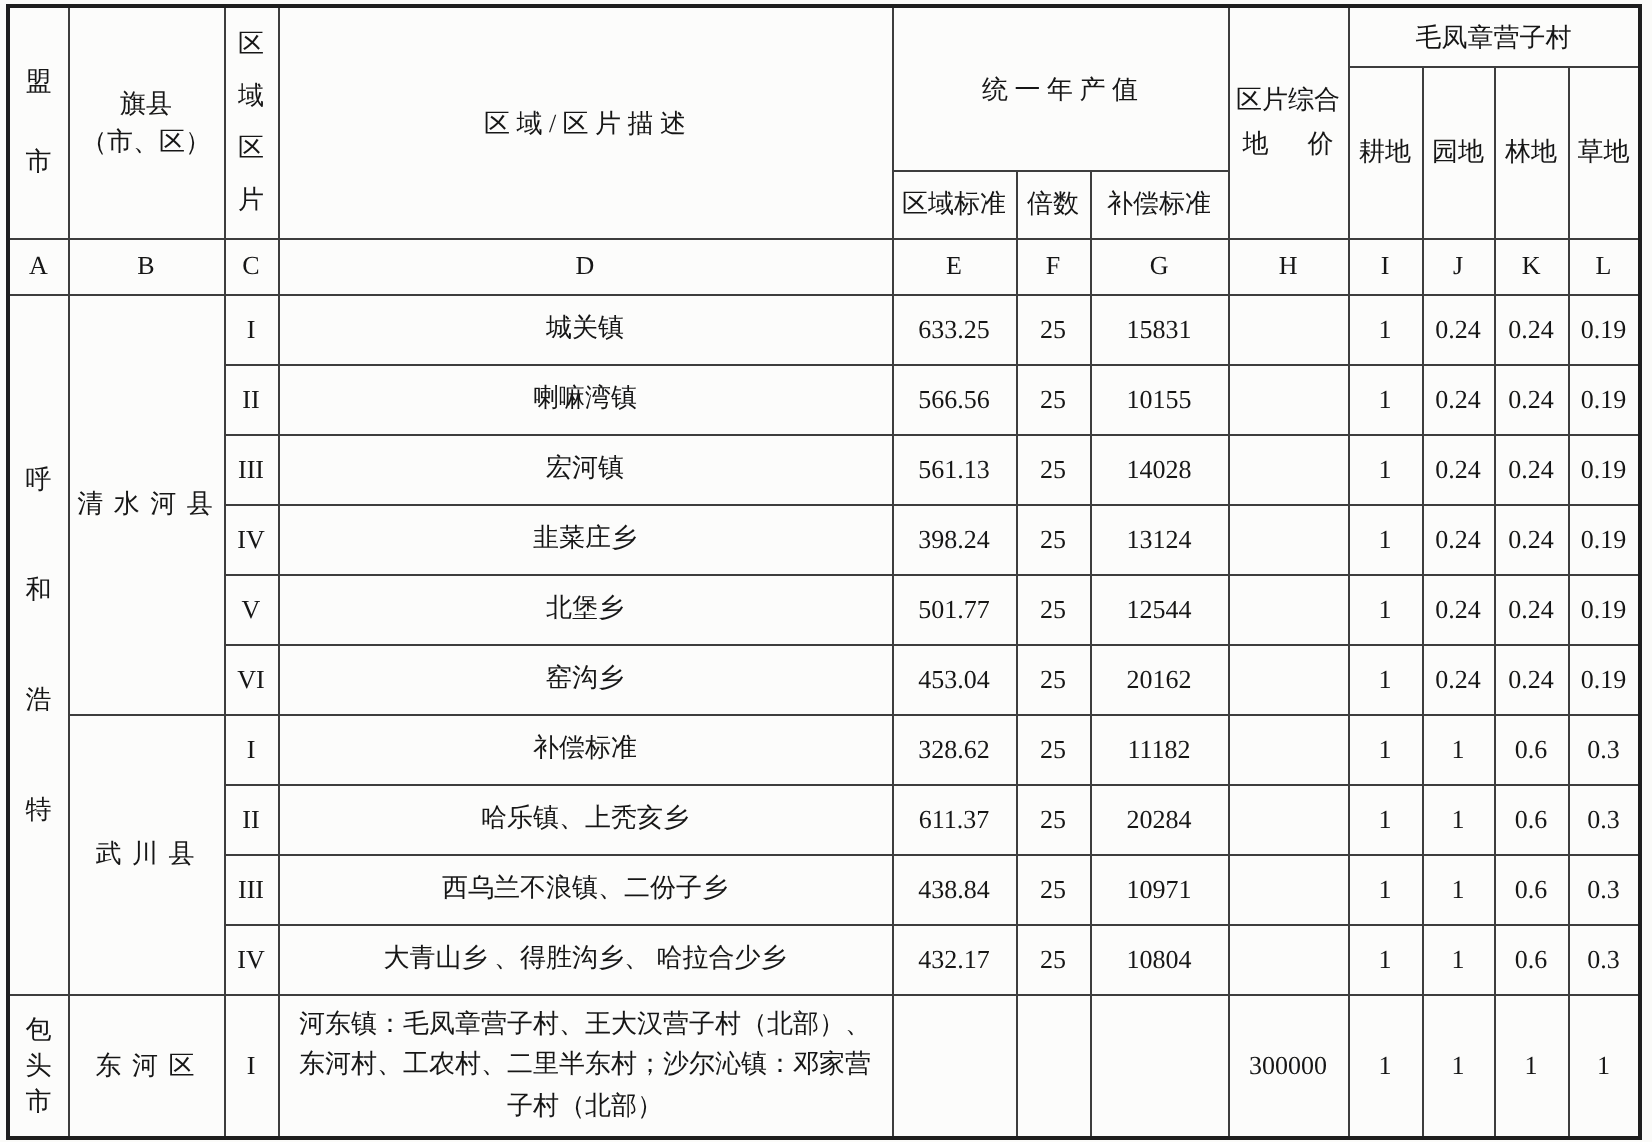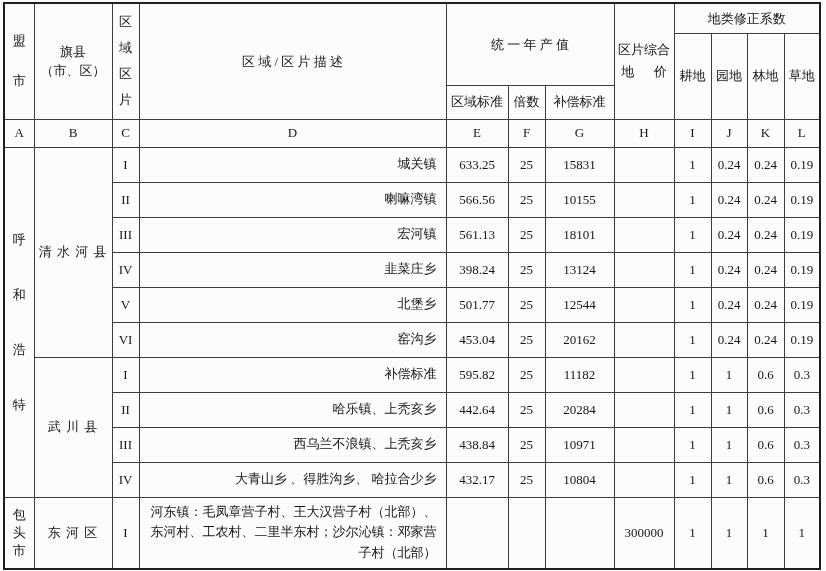--- a/index.html
+++ b/index.html
@@ -35,21 +35,21 @@
   tbody tr{height:35px;}
   tbody tr:last-child{height:70px;}
   th.vhead{line-height:40px;}
   th.vzone{line-height:26px;padding:0;}
   th.hprice{line-height:22px;font-family:Liberation Serif, serif;}
   td.v{white-space:pre-line;padding:0;}
   td.spread{line-height:55px;}
   td.tight{line-height:18px;}
   td.county{letter-spacing:1px;white-space:pre;}
   td.zone{font-size:13px;}
-  td.desc{text-align:right;padding:4px 9px;line-height:1.6;margin-top:16px;}
+  td.desc{text-align:center;padding:4px 9px;line-height:1.6;margin-top:16px;}
 </style>
 </head>
 <body>
 
 <div class="sheet">
   <table>
     <colgroup>
       <col style="width:30px">
         <col style="width:78px">
         <col style="width:27px">
@@ -70,21 +70,21 @@
         <th rowspan="3">旗县
 （市、区）</th>
         <th rowspan="3" class="vzone">区
 域
 区
 片</th>
         <th rowspan="3">区 域 / 区 片 描 述</th>
         <th colspan="3" rowspan="2">统 一 年 产 值</th>
         <th rowspan="3" class="hprice">区片综合
 地      价</th>
-        <th colspan="4">地类修正系数</th>
+        <th colspan="4">毛凤章营子村</th>
       </tr>
       <tr class="hrow2">
         <th rowspan="2">耕地</th>
         <th rowspan="2">园地</th>
         <th rowspan="2">林地</th>
         <th rowspan="2">草地</th>
       </tr>
       <tr class="hrow3">
         <th>区域标准</th>
         <th>倍数</th>
@@ -133,21 +133,21 @@
           <td>1</td>
           <td>0.24</td>
           <td>0.24</td>
           <td>0.19</td>
         </tr>
         <tr>
           <td class="zone">III</td>
           <td class="desc">宏河镇</td>
           <td>561.13</td>
           <td>25</td>
-          <td>18101</td>
+          <td>14028</td>
           <td></td>
           <td>1</td>
           <td>0.24</td>
           <td>0.24</td>
           <td>0.19</td>
         </tr>
         <tr>
           <td class="zone">IV</td>
           <td class="desc">韭菜庄乡</td>
           <td>398.24</td>
@@ -180,44 +180,44 @@
           <td></td>
           <td>1</td>
           <td>0.24</td>
           <td>0.24</td>
           <td>0.19</td>
         </tr>
         <tr>
           <td class="county" rowspan="4">武 川 县</td>
           <td class="zone">I</td>
           <td class="desc">补偿标准</td>
-          <td>595.82</td>
+          <td>328.62</td>
           <td>25</td>
           <td>11182</td>
           <td></td>
           <td>1</td>
           <td>1</td>
           <td>0.6</td>
           <td>0.3</td>
         </tr>
         <tr>
           <td class="zone">II</td>
           <td class="desc">哈乐镇、上秃亥乡</td>
-          <td>442.64</td>
+          <td>611.37</td>
           <td>25</td>
           <td>20284</td>
           <td></td>
           <td>1</td>
           <td>1</td>
           <td>0.6</td>
           <td>0.3</td>
         </tr>
         <tr>
           <td class="zone">III</td>
-          <td class="desc">西乌兰不浪镇、上秃亥乡</td>
+          <td class="desc">西乌兰不浪镇、二份子乡</td>
           <td>438.84</td>
           <td>25</td>
           <td>10971</td>
           <td></td>
           <td>1</td>
           <td>1</td>
           <td>0.6</td>
           <td>0.3</td>
         </tr>
         <tr>

